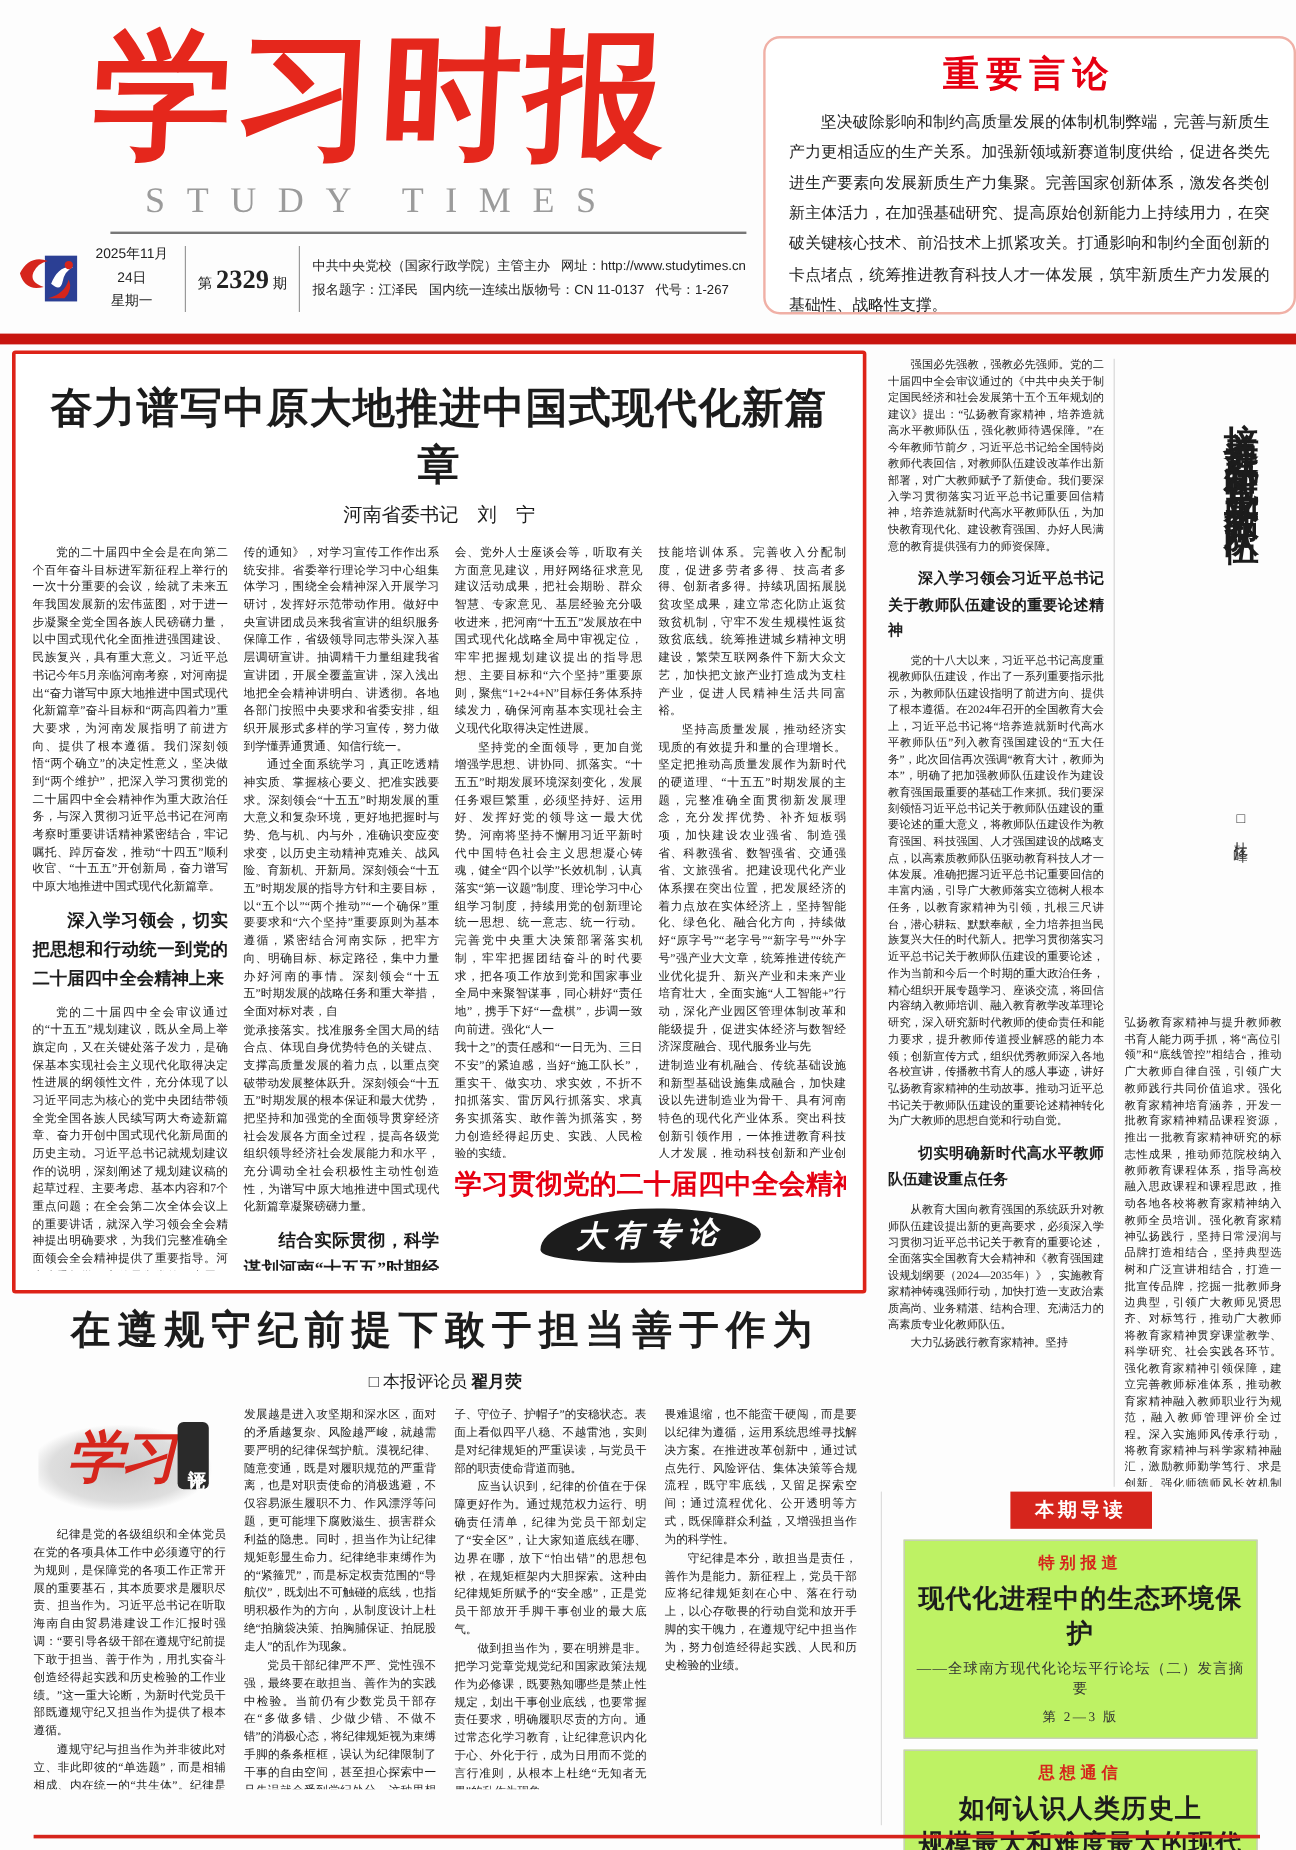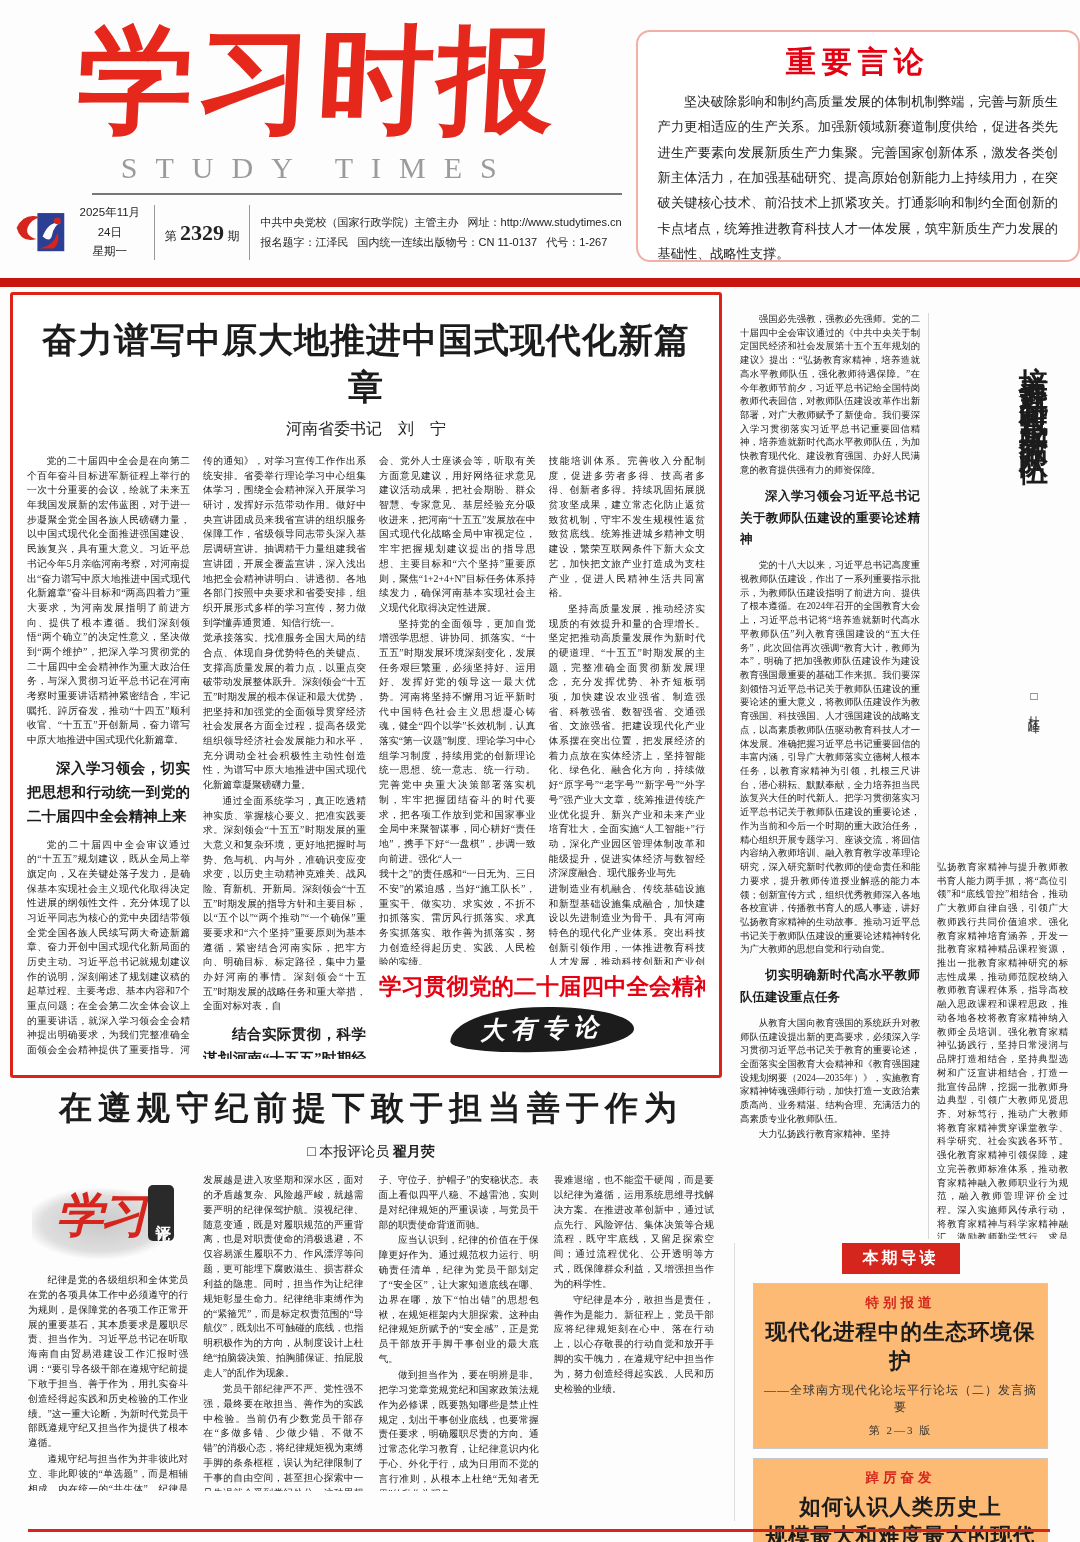--- a/index.html
+++ b/index.html
@@ -49,21 +49,21 @@
   .art-sub { font-size:14.5px; font-weight:bold; line-height:1.65; margin:9px 0; text-indent:2em; text-align:justify; }
   .art-right { flex:2; display:flex; flex-direction:column; min-width:0; }
   .art-cols2 { flex:1; display:flex; gap:13px; overflow:hidden; min-width:0; }
   .banner { height:94px; text-align:center; padding-top:6px; }
   .banner-text { color:#e60012; font-size:22.5px; font-weight:900; font-family:"Liberation Sans",sans-serif; white-space:nowrap; }
   .banner-script { display:inline-block; background:#1c1c1c; color:#fff; font-size:25px; font-weight:bold;
                    font-style:italic; padding:5px 30px 7px; margin-top:5px; transform:rotate(-2deg);
                    border-radius:46% 54% 48% 52% / 70% 55% 45% 30%; letter-spacing:6px; }
 
   
-  .right-article { height:952px; padding:26px 12px 0 12px; display:flex; }
+  .right-article { height:952px; padding:12px 12px 0 12px; display:flex; }
   .ra-left { width:180px; font-size:9.4px; line-height:1.46; text-align:justify; overflow:hidden; flex:none; }
   .ra-sub { font-size:12.5px; font-weight:bold; line-height:1.75; margin:8px 0; text-indent:2em; text-align:justify; }
   .ra-right { flex:1; margin-left:8px; padding-left:8px; border-left:1px solid #d8d8d8;
               display:flex; flex-direction:column; min-width:0; }
   .ra-title-block { height:548px; writing-mode:vertical-rl; padding:30px 14px 0 0; }
   .ra-vtitle { font-size:29px; font-weight:bold; letter-spacing:7px; margin-left:20px; }
   .ra-author { font-size:12px; color:#333; padding-top:244px; letter-spacing:3px; }
   .ra-side-text { flex:1; font-size:9.4px; line-height:1.46; text-align:justify; overflow:hidden; }
 
   
@@ -77,21 +77,21 @@
   .cm-logo-main { position:absolute; left:24px; top:6px; font-size:47px; font-weight:900; color:#d6251c;
                   font-style:italic; letter-spacing:-3px; font-family:"DejaVu Serif",serif; }
   .cm-logo-stamp { position:absolute; right:10px; top:12px; width:26px; height:56px; background:#2a2a2a;
                    color:#fff; writing-mode:vertical-rl; font-size:15px; font-weight:bold; text-align:center;
                    border-radius:5px; padding-top:3px; letter-spacing:2px; }
 
   
   .guide { margin:4px 14px 0 6px; padding:0 18px; border-left:1px solid #ddd; height:278px; }
   .guide-label { width:118px; margin:0 auto; background:#d6251c; color:#fff; font-size:16px; font-weight:bold;
                  text-align:center; padding:5px 0; letter-spacing:3px; font-family:"Liberation Sans",sans-serif; }
-  .guide-box { border:1px solid #c9c9c9; background:#fdba74; text-align:center; padding:10px 6px; margin-top:9px; }
+  .guide-box { border:1px solid #c9c9c9; background:#bef264; text-align:center; padding:10px 6px; margin-top:9px; }
   .g-tag { color:#d6251c; font-size:13.5px; font-weight:bold; letter-spacing:4px; margin-bottom:6px; }
   .g-title { font-size:21.5px; font-weight:bold; letter-spacing:1px; line-height:1.35; }
   .g-sub { font-size:12px; color:#333; margin-top:6px; letter-spacing:1px; }
   .g-page { font-size:11px; color:#333; margin-top:7px; letter-spacing:2px; }
 
   .bottom-rule { position:absolute; left:28px; right:30px; bottom:10px; height:3px; background:#d6251c; }
 </style>
 </head>
 <body>
 
@@ -149,22 +149,22 @@
         <div class="art-headline">奋力谱写中原大地推进中国式现代化新篇章</div>
         <div class="art-byline">河南省委书记　刘　宁</div>
         <div class="art-body">
           <div class="art-col">
             <p>党的二十届四中全会是在向第二个百年奋斗目标进军新征程上举行的一次十分重要的会议，绘就了未来五年我国发展新的宏伟蓝图，对于进一步凝聚全党全国各族人民磅礴力量，以中国式现代化全面推进强国建设、民族复兴，具有重大意义。习近平总书记今年5月亲临河南考察，对河南提出“奋力谱写中原大地推进中国式现代化新篇章”奋斗目标和“两高四着力”重大要求，为河南发展指明了前进方向、提供了根本遵循。我们深刻领悟“两个确立”的决定性意义，坚决做到“两个维护”，把深入学习贯彻党的二十届四中全会精神作为重大政治任务，与深入贯彻习近平总书记在河南考察时重要讲话精神紧密结合，牢记嘱托、踔厉奋发，推动“十四五”顺利收官、“十五五”开创新局，奋力谱写中原大地推进中国式现代化新篇章。</p>
             <div class="art-sub">深入学习领会，切实把思想和行动统一到党的二十届四中全会精神上来</div>
             <p>党的二十届四中全会审议通过的“十五五”规划建议，既从全局上举旗定向，又在关键处落子发力，是确保基本实现社会主义现代化取得决定性进展的纲领性文件，充分体现了以习近平同志为核心的党中央团结带领全党全国各族人民续写两大奇迹新篇章、奋力开创中国式现代化新局面的历史主动。习近平总书记就规划建议作的说明，深刻阐述了规划建议稿的起草过程、主要考虑、基本内容和7个重点问题；在全会第二次全体会议上的重要讲话，就深入学习领会全会精神提出明确要求，为我们完整准确全面领会全会精神提供了重要指导。河南省委把学习宣传贯彻党的二十届四中全会精神摆在突出位置，采取一系列有力措施，推动全省上下迅速兴起热潮。召开省委常委扩大会议，第一时间传达学习全会精神，研究我省学习宣传贯彻工作。印发我省《关于做好党的二十届四中全会精神学习宣</p>
           </div>
           <div class="art-col">
             <p style="text-indent:0">传的通知》，对学习宣传工作作出系统安排。省委举行理论学习中心组集体学习，围绕全会精神深入开展学习研讨，发挥好示范带动作用。做好中央宣讲团成员来我省宣讲的组织服务保障工作，省级领导同志带头深入基层调研宣讲。抽调精干力量组建我省宣讲团，开展全覆盖宣讲，深入浅出地把全会精神讲明白、讲透彻。各地各部门按照中央要求和省委安排，组织开展形式多样的学习宣传，努力做到学懂弄通贯通、知信行统一。</p>
+            <p>通过全面系统学习，真正吃透精神实质、掌握核心要义、把准实践要求。深刻领会“十五五”时期发展的重大意义和复杂环境，更好地把握时与势、危与机、内与外，准确识变应变求变，以历史主动精神克难关、战风险、育新机、开新局。深刻领会“十五五”时期发展的指导方针和主要目标，以“五个以”“两个推动”“一个确保”重要要求和“六个坚持”重要原则为基本遵循，紧密结合河南实际，把牢方向、明确目标、标定路径，集中力量办好河南的事情。深刻领会“十五五”时期发展的战略任务和重大举措，全面对标对表，自</p>
             <p style="text-indent:0">觉承接落实。找准服务全国大局的结合点、体现自身优势特色的关键点、支撑高质量发展的着力点，以重点突破带动发展整体跃升。深刻领会“十五五”时期发展的根本保证和最大优势，把坚持和加强党的全面领导贯穿经济社会发展各方面全过程，提高各级党组织领导经济社会发展能力和水平，充分调动全社会积极性主动性创造性，为谱写中原大地推进中国式现代化新篇章凝聚磅礴力量。</p>
-            <p>通过全面系统学习，真正吃透精神实质、掌握核心要义、把准实践要求。深刻领会“十五五”时期发展的重大意义和复杂环境，更好地把握时与势、危与机、内与外，准确识变应变求变，以历史主动精神克难关、战风险、育新机、开新局。深刻领会“十五五”时期发展的指导方针和主要目标，以“五个以”“两个推动”“一个确保”重要要求和“六个坚持”重要原则为基本遵循，紧密结合河南实际，把牢方向、明确目标、标定路径，集中力量办好河南的事情。深刻领会“十五五”时期发展的战略任务和重大举措，全面对标对表，自</p>
             <div class="art-sub">结合实际贯彻，科学谋划河南“十五五”时期经济社会发展</div>
 
           </div>
           <div class="art-right">
             <div class="art-cols2">
               <div class="art-col">
                 <p style="text-indent:0">会、党外人士座谈会等，听取有关方面意见建议，用好网络征求意见建议活动成果，把社会期盼、群众智慧、专家意见、基层经验充分吸收进来，把河南“十五五”发展放在中国式现代化战略全局中审视定位，牢牢把握规划建议提出的指导思想、主要目标和“六个坚持”重要原则，聚焦“1+2+4+N”目标任务体系持续发力，确保河南基本实现社会主义现代化取得决定性进展。</p>
                 <p>坚持党的全面领导，更加自觉增强学思想、讲协同、抓落实。“十五五”时期发展环境深刻变化，发展任务艰巨繁重，必须坚持好、运用好、发挥好党的领导这一最大优势。河南将坚持不懈用习近平新时代中国特色社会主义思想凝心铸魂，健全“四个以学”长效机制，认真落实“第一议题”制度、理论学习中心组学习制度，持续用党的创新理论统一思想、统一意志、统一行动。完善党中央重大决策部署落实机制，牢牢把握团结奋斗的时代要求，把各项工作放到党和国家事业全局中来聚智谋事，同心耕好“责任地”，携手下好“一盘棋”，步调一致向前进。强化“人一</p>
                 <p style="text-indent:0">我十之”的责任感和“一日无为、三日不安”的紧迫感，当好“施工队长”，重实干、做实功、求实效，不折不扣抓落实、雷厉风行抓落实、求真务实抓落实、敢作善为抓落实，努力创造经得起历史、实践、人民检验的实绩。</p>
 
@@ -240,21 +240,21 @@
 
       <div class="guide">
         <div class="guide-label">本期导读</div>
         <div class="guide-box">
           <div class="g-tag">特别报道</div>
           <div class="g-title">现代化进程中的生态环境保护</div>
           <div class="g-sub">——全球南方现代化论坛平行论坛（二）发言摘要</div>
           <div class="g-page">第 2—3 版</div>
         </div>
         <div class="guide-box">
-          <div class="g-tag">踔厉奋发</div>
+          <div class="g-tag">思想通信</div>
           <div class="g-title">如何认识人类历史上</div>
           <div class="g-title">规模最大和难度最大的现代化</div>
           <div class="g-page">第 4 版</div>
         </div>
       </div>
     </div>
   </div>
 
   <div class="bottom-rule"></div>
 </div>

